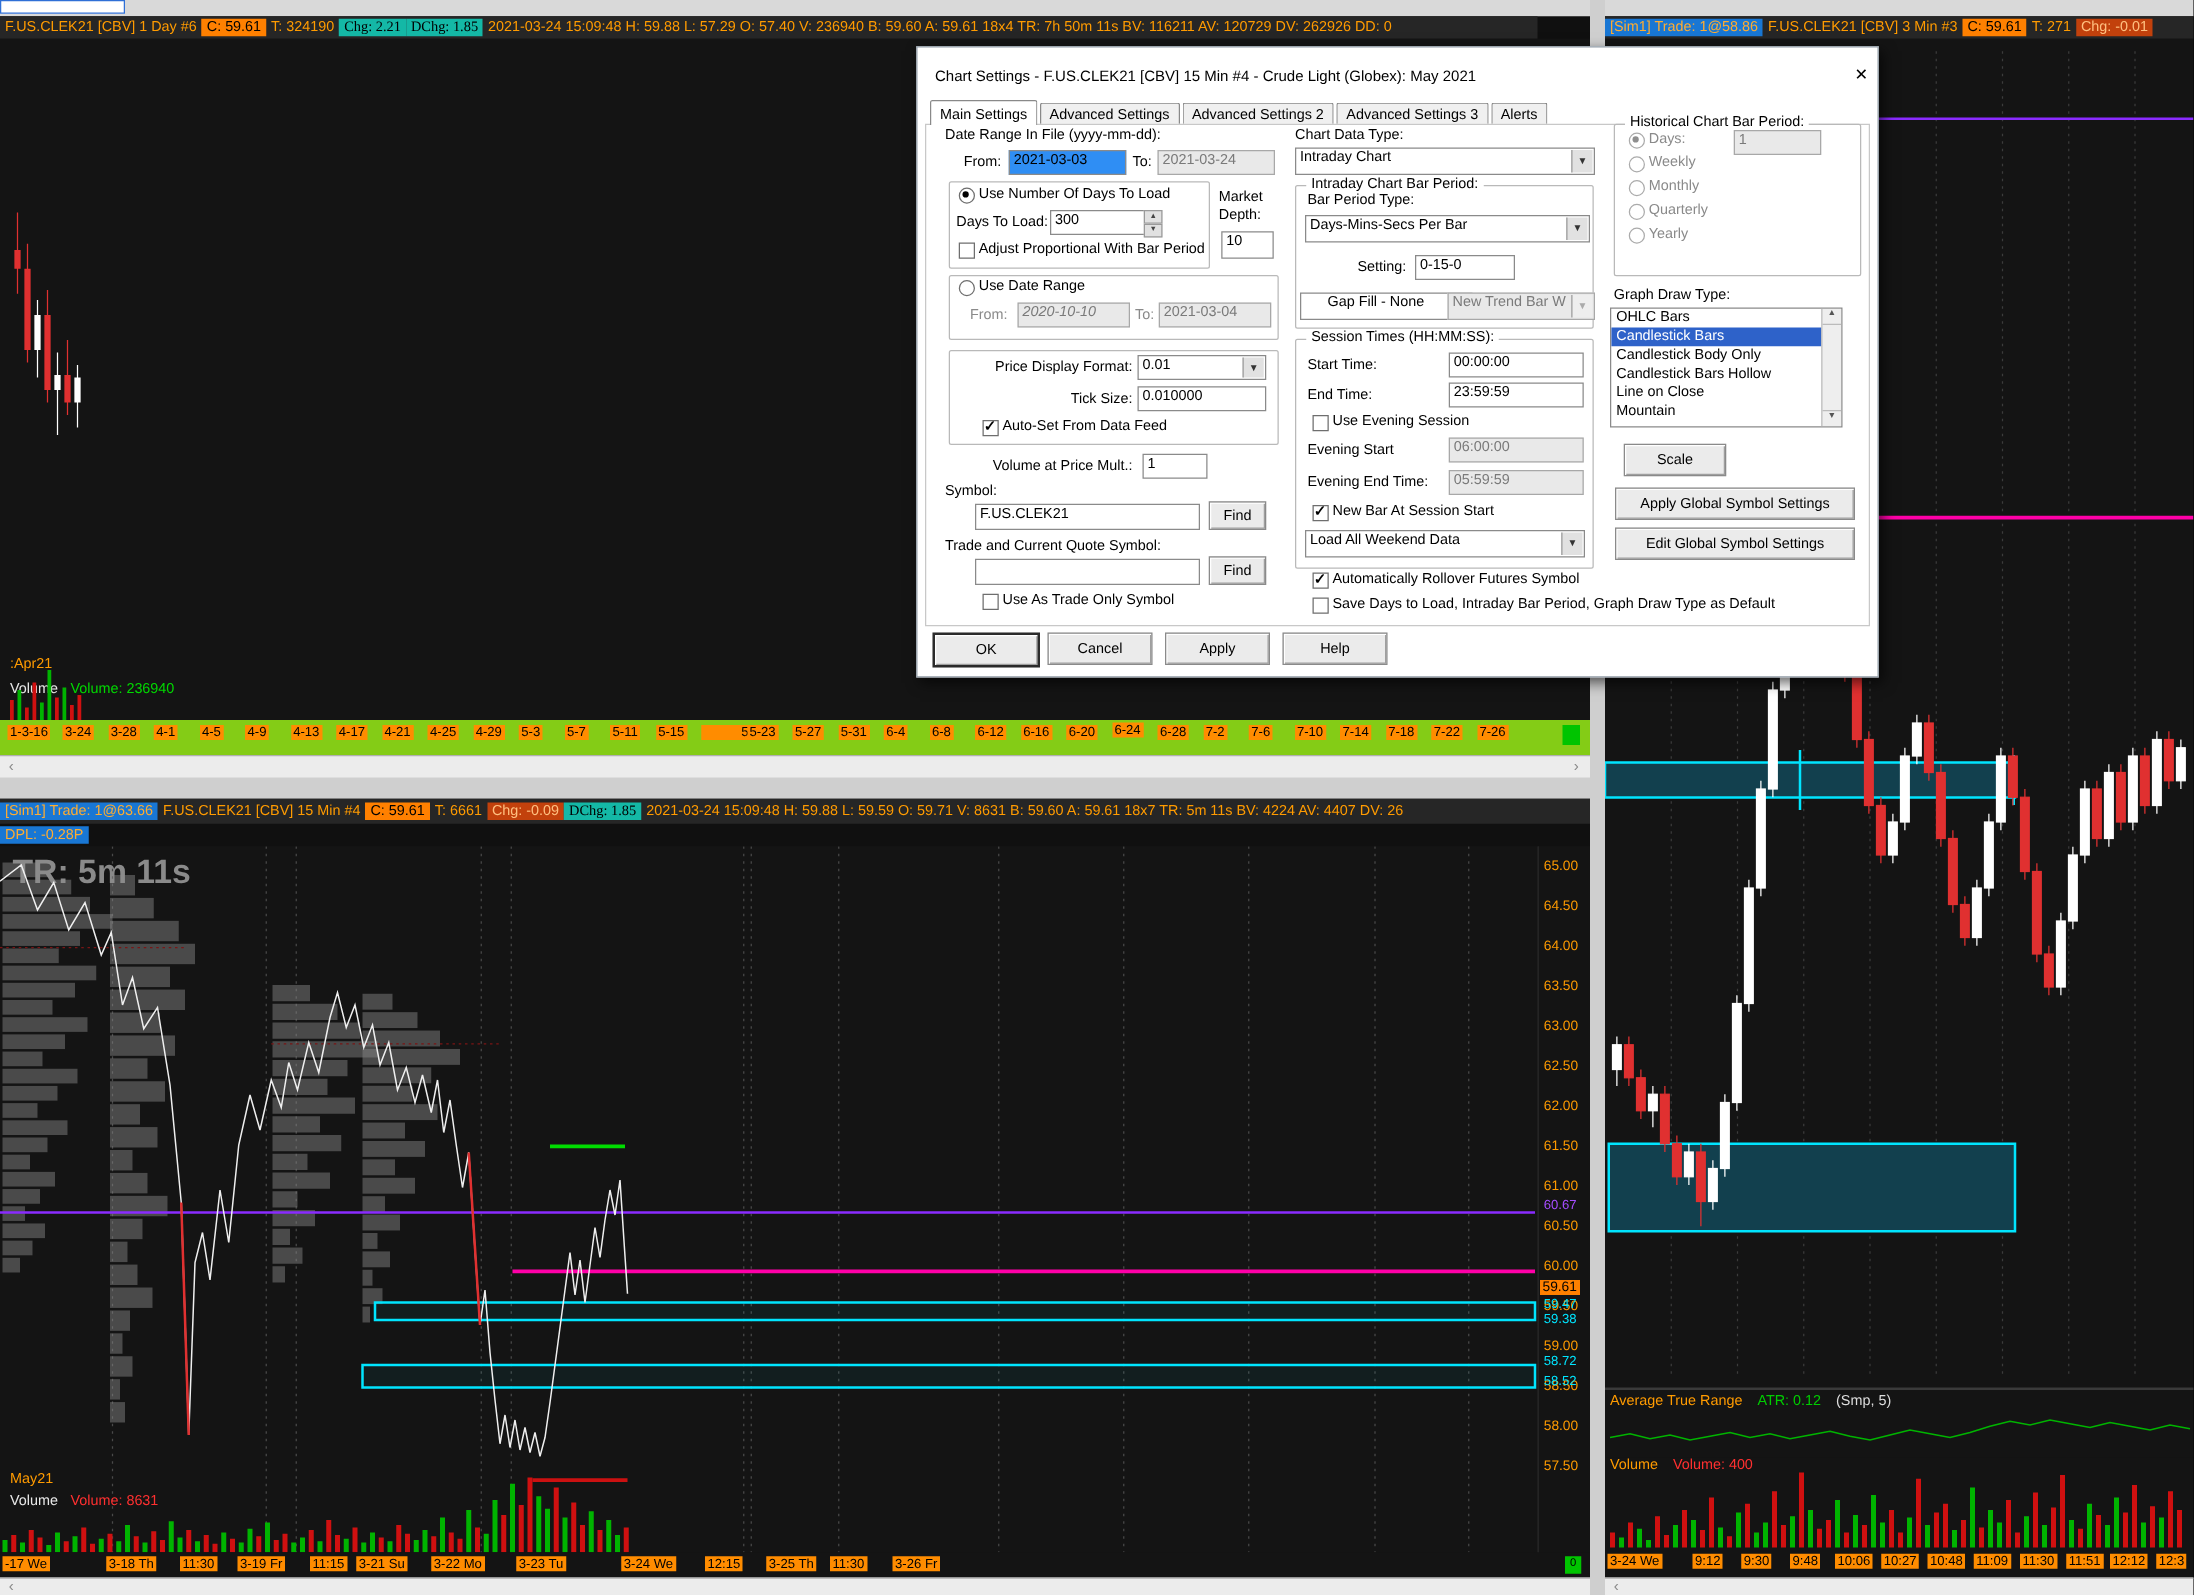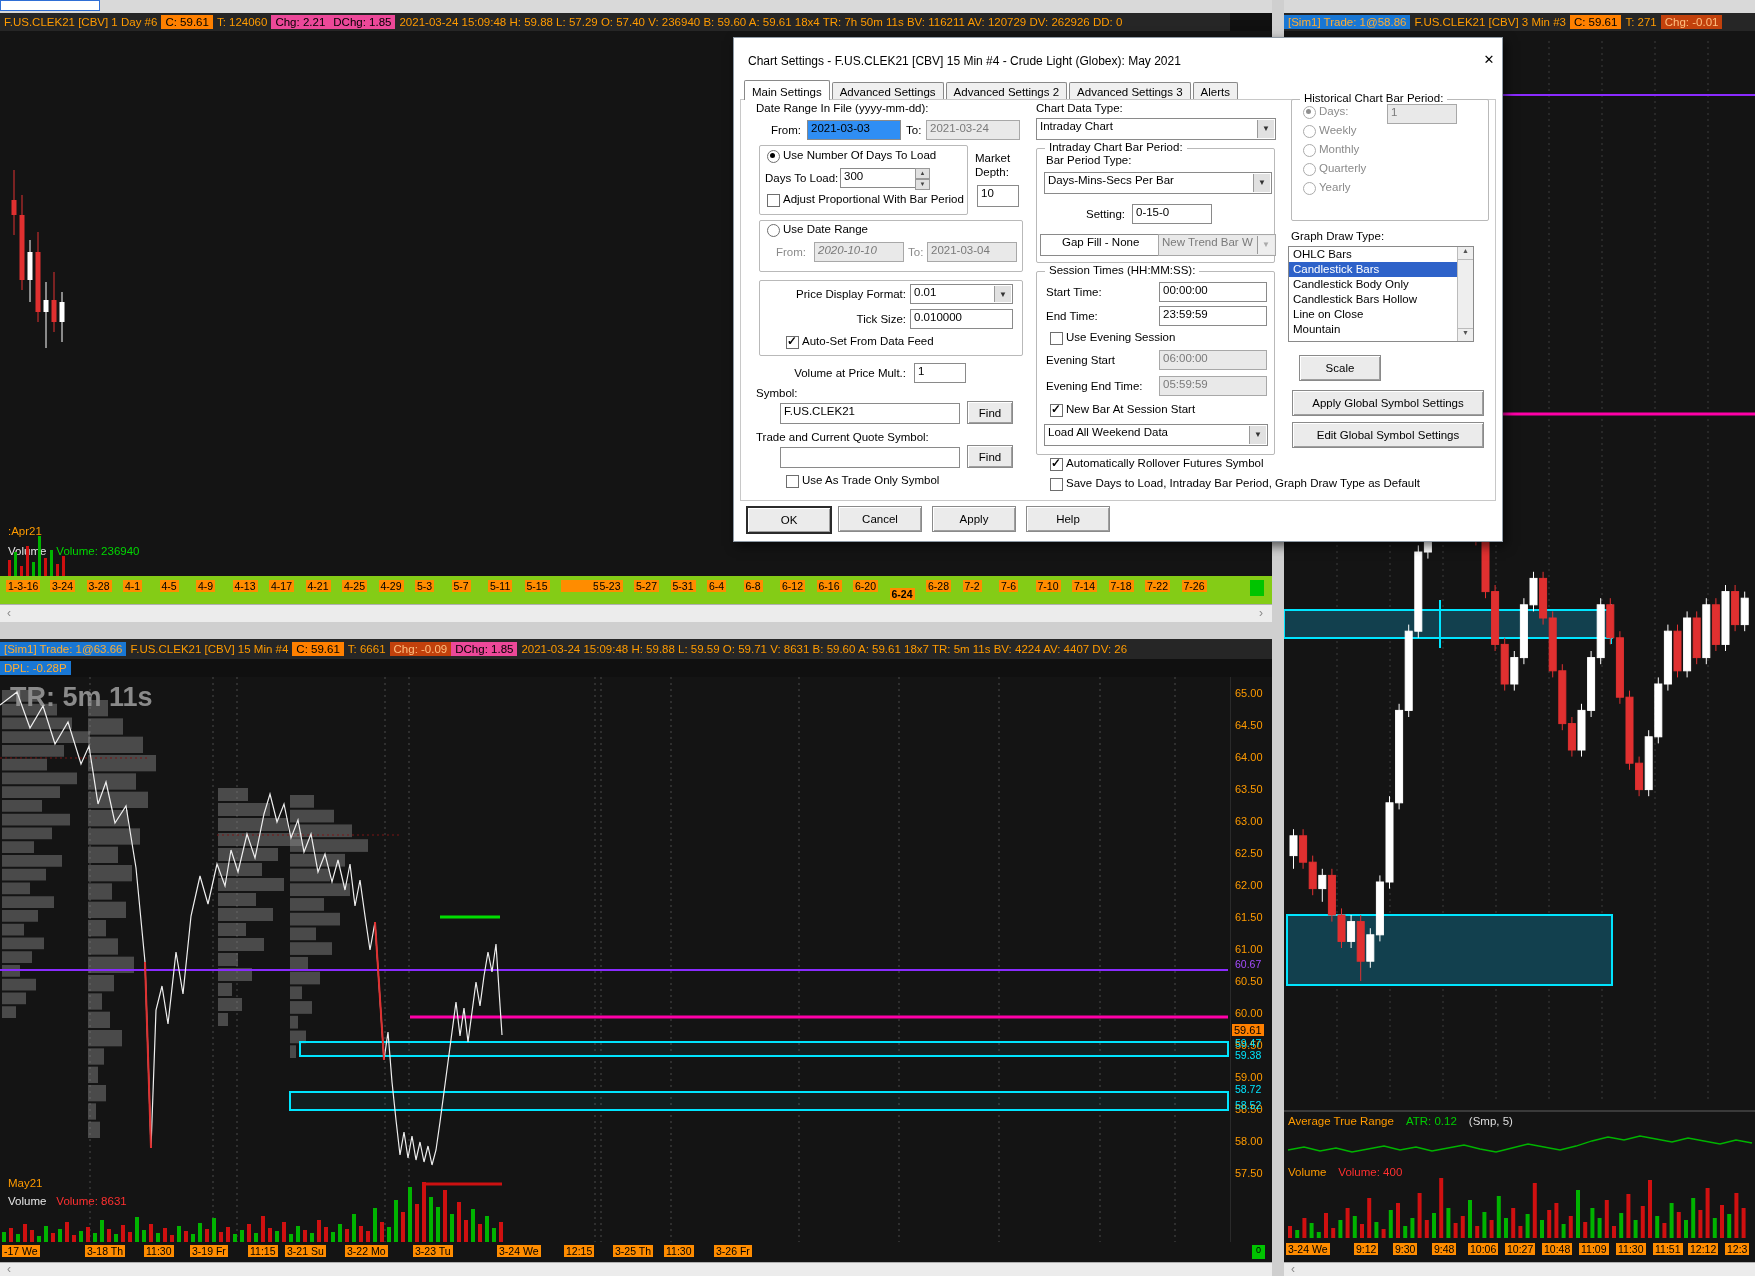--- a/index.html
+++ b/index.html
@@ -3,21 +3,21 @@
 <meta charset="utf-8">
 <style>
   html,body{margin:0;padding:0;background:#000;font-family:"Liberation Sans",sans-serif;}
   #root{position:relative;width:1755px;height:1276px;overflow:hidden;background:#101010;}
   .abs{position:absolute;}
   
   .hdr{position:absolute;background:#262626;display:flex;align-items:center;font-size:11.5px;white-space:nowrap;overflow:hidden;}
   .hdr span{padding:1px 4px;display:inline-block;}
   .seg-or{color:#ff9b00;}
   .seg-hl-or{background:#ff8000;color:#000;}
-  .seg-hl-gr{background:#ec4899;color:#000;}
+  .seg-hl-gr{background:#14b8a6;color:#000;font-family:Liberation Serif, serif;}
   .seg-hl-rd{background:#c2410c;color:#ffc080;}
   .seg-hl-bl{background:#1977d4;color:#ffac30;}
   .chartbg{position:absolute;background:#141414;overflow:hidden;}
   .axis-label{position:absolute;color:#ff9b00;font-size:11px;white-space:nowrap;}
   .tbox{position:absolute;background:#ff8c00;color:#000;font-size:10.5px;padding:0 2px;white-space:nowrap;}
   .greenbox{position:absolute;background:#00c400;color:#000;font-size:9px;text-align:center;}
   .scrollbar{position:absolute;background:#ececec;border-top:1px solid #b0b0b0;color:#8a8a8a;font-size:12px;}
   .sb-arrow{position:absolute;top:1px;width:14px;text-align:center;cursor:pointer;}
   .divider{position:absolute;background:#cfcfcf;}
   .watermark{position:absolute;color:#8a8a8a;font-size:27px;font-weight:bold;}
@@ -59,21 +59,21 @@
 <body>
 
 <div id="root">
 
   <div class="top-strip"></div>
   <div class="corner-box"></div>
 
   <div class="hdr" id="tl-header" style="left:0;top:13px;width:1230px;height:18px;">
       <span class="seg-or">F.US.CLEK21 [CBV]   1 Day    #6</span>
       <span class="seg-hl-or">C: 59.61</span>
-      <span class="seg-or">T: 124060</span>
+      <span class="seg-or">T: 324190</span>
       <span class="seg-hl-gr">Chg: 2.21</span>
       <span class="seg-hl-gr">DChg: 1.85</span>
       <span class="seg-or">2021-03-24 15:09:48 H: 59.88 L: 57.29 O: 57.40 V: 236940 B: 59.60 A: 59.61 18x4 TR: 7h 50m 11s BV: 116211 AV: 120729 DV: 262926 DD: 0</span>
     </div>
   <div class="chartbg" id="tl-chart" style="left:0;top:31px;width:1272px;height:545px;">
       <svg style="position: absolute; left: 0px; top: 0px; width: 140px; height: 545px;">
         <line x1="14" y1="139" x2="14" y2="204" stroke="#e03030" stroke-width="1"></line>
         <rect x="11.5" y="169" width="5" height="15" fill="#e03030"></rect>
         <line x1="22" y1="164" x2="22" y2="259" stroke="#e03030" stroke-width="1"></line>
         <rect x="19.5" y="184" width="5" height="65" fill="#e03030"></rect>
@@ -121,21 +121,21 @@
       <div class="tbox" style="position: absolute; left: 524.5px; top: 4px;">5-15</div>
       <div class="tbox" style="position: absolute; left: 561px; top: 4px; padding-left: 32px;">5-19</div>
       <div class="tbox" style="position: absolute; left: 597.5px; top: 4px;">5-23</div>
       <div class="tbox" style="position: absolute; left: 634px; top: 4px;">5-27</div>
       <div class="tbox" style="position: absolute; left: 670.5px; top: 4px;">5-31</div>
       <div class="tbox" style="position: absolute; left: 707px; top: 4px;">6-4</div>
       <div class="tbox" style="position: absolute; left: 743.5px; top: 4px;">6-8</div>
       <div class="tbox" style="position: absolute; left: 780px; top: 4px;">6-12</div>
       <div class="tbox" style="position: absolute; left: 816.5px; top: 4px;">6-16</div>
       <div class="tbox" style="position: absolute; left: 853px; top: 4px;">6-20</div>
-      <div class="tbox" style="position: absolute; left: 889.5px; top: 12px; font-weight: bold;">6-24</div>
+      <div class="tbox" style="position: absolute; left: 889.5px; top: 2px;">6-24</div>
       <div class="tbox" style="position: absolute; left: 926px; top: 4px;">6-28</div>
       <div class="tbox" style="position: absolute; left: 962.5px; top: 4px;">7-2</div>
       <div class="tbox" style="position: absolute; left: 999px; top: 4px;">7-6</div>
       <div class="tbox" style="position: absolute; left: 1035.5px; top: 4px;">7-10</div>
       <div class="tbox" style="position: absolute; left: 1072px; top: 4px;">7-14</div>
       <div class="tbox" style="position: absolute; left: 1108.5px; top: 4px;">7-18</div>
       <div class="tbox" style="position: absolute; left: 1145px; top: 4px;">7-22</div>
       <div class="tbox" style="position: absolute; left: 1181.5px; top: 4px;">7-26</div>
       <div class="greenbox" style="position: absolute; left: 1250px; top: 4px; width: 14px; height: 16px;"></div>
     </div>

